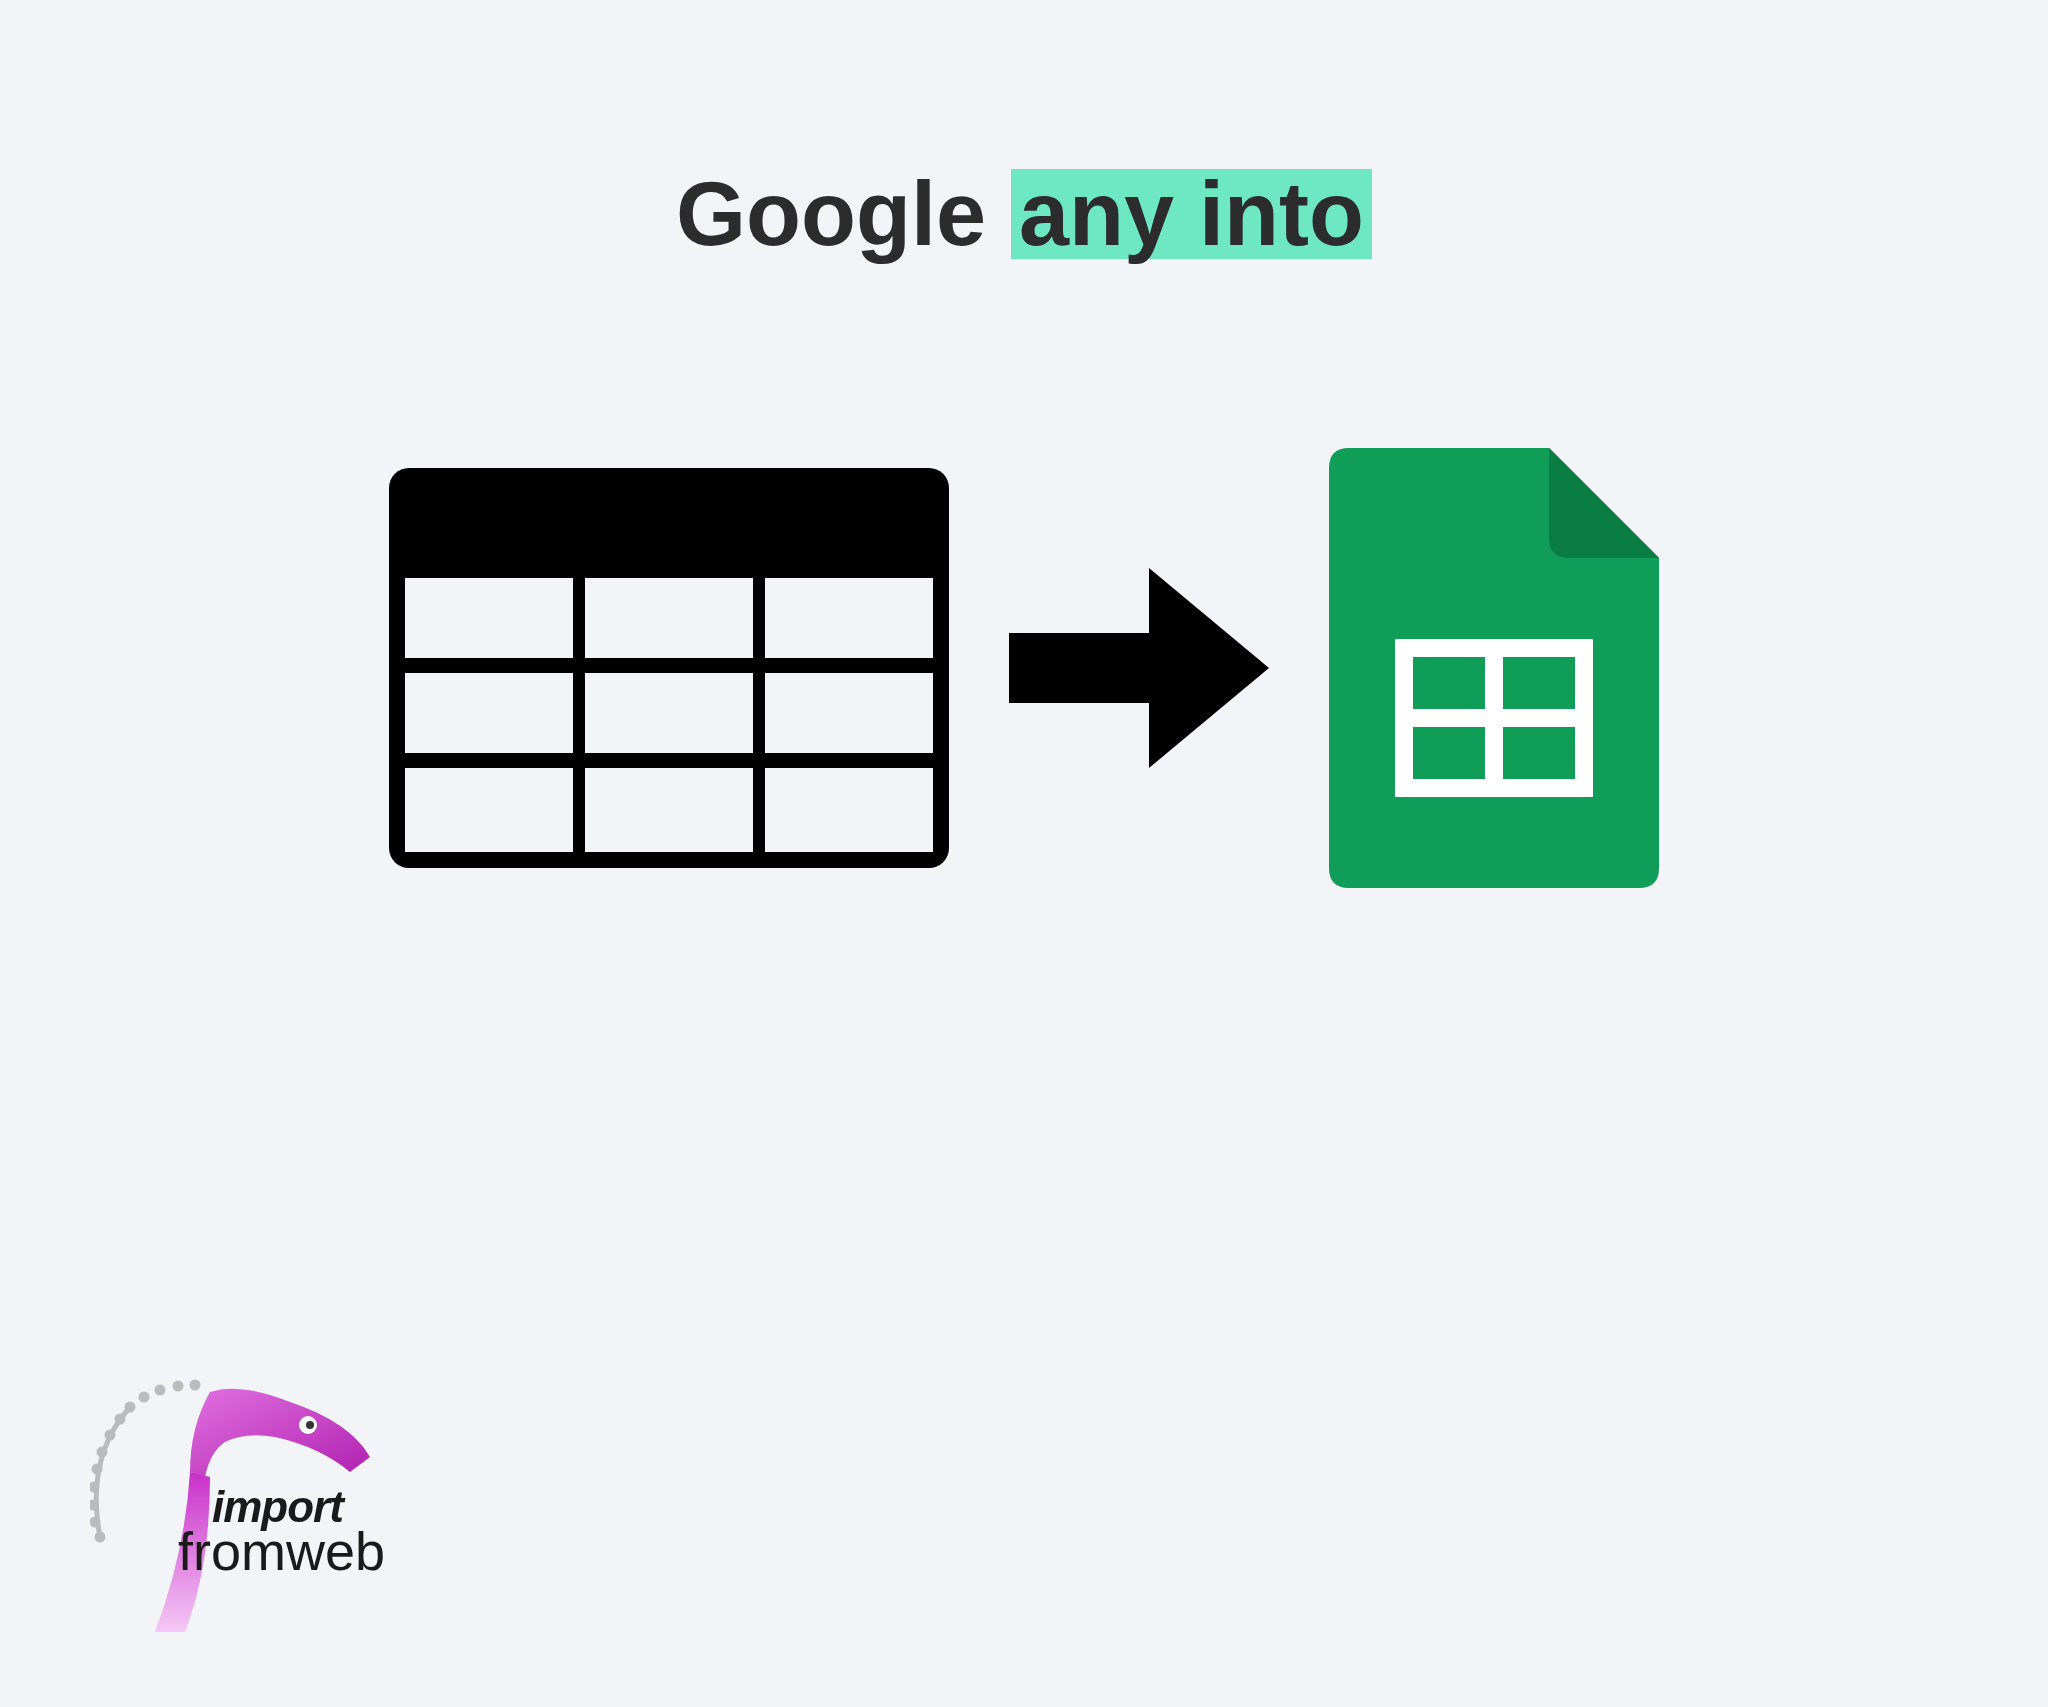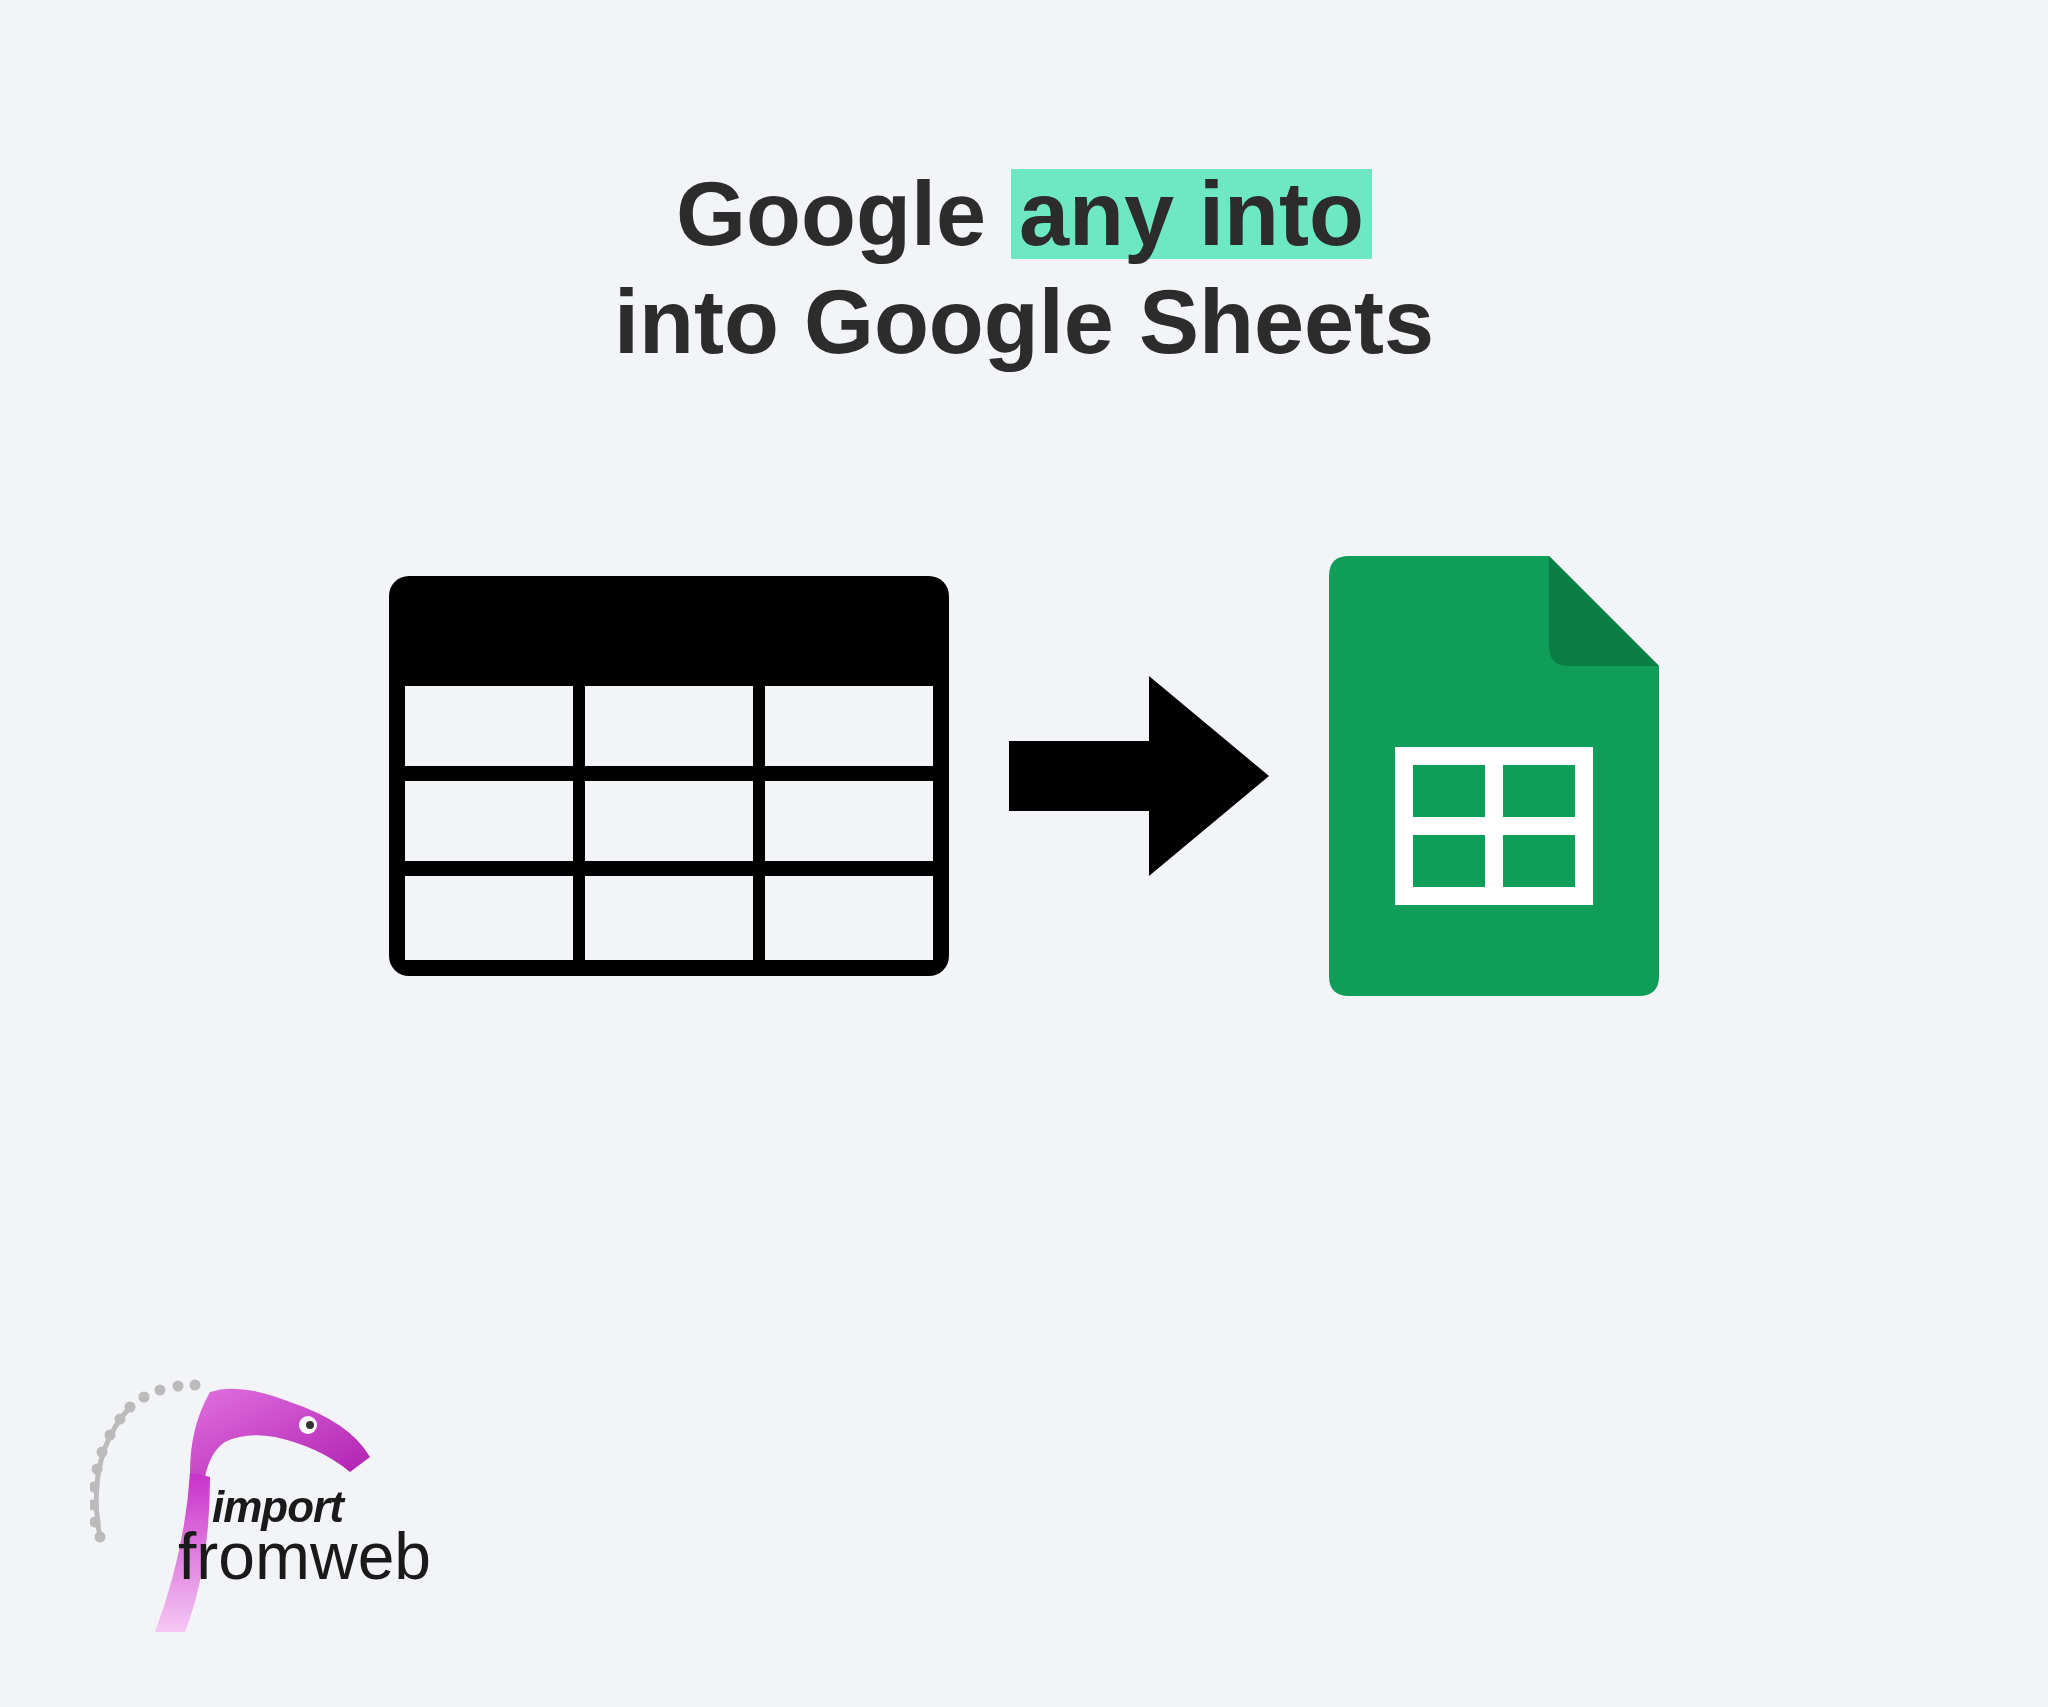--- a/index.html
+++ b/index.html
@@ -61,21 +61,21 @@
     }
     .logo-line1 {
       font-size: 44px;
       font-weight: 800;
       font-style: italic;
       color: #1a1a1a;
       letter-spacing: -1px;
       margin-left: 42px;
     }
     .logo-line2 {
-      font-size: 66px;
+      font-size: 54px;
       font-weight: 300;
       color: #1a1a1a;
       margin-left: 8px;
       letter-spacing: 0px;
     }
     .chameleon {
       position: absolute;
       left: 50px;
       top: 10px;
       width: 290px;
@@ -83,21 +83,20 @@
     }
   </style>
 </head>
 <body>
 
 <div class="headline">
   <div>
     <span>Google</span>
     <span class="highlight">any into</span>
   </div>
-  <div>into Google Sheets</div>
 </div>
 
 <div class="diagram">
   <svg class="table-icon" viewBox="0 0 560 400">
     <rect x="0" y="0" width="560" height="400" rx="20" ry="20" fill="#000"></rect>
     <rect x="16" y="110" width="168" height="80" fill="#f2f4f7"></rect>
     <rect x="196" y="110" width="168" height="80" fill="#f2f4f7"></rect>
     <rect x="376" y="110" width="168" height="80" fill="#f2f4f7"></rect>
     <rect x="16" y="205" width="168" height="80" fill="#f2f4f7"></rect>
     <rect x="196" y="205" width="168" height="80" fill="#f2f4f7"></rect>

